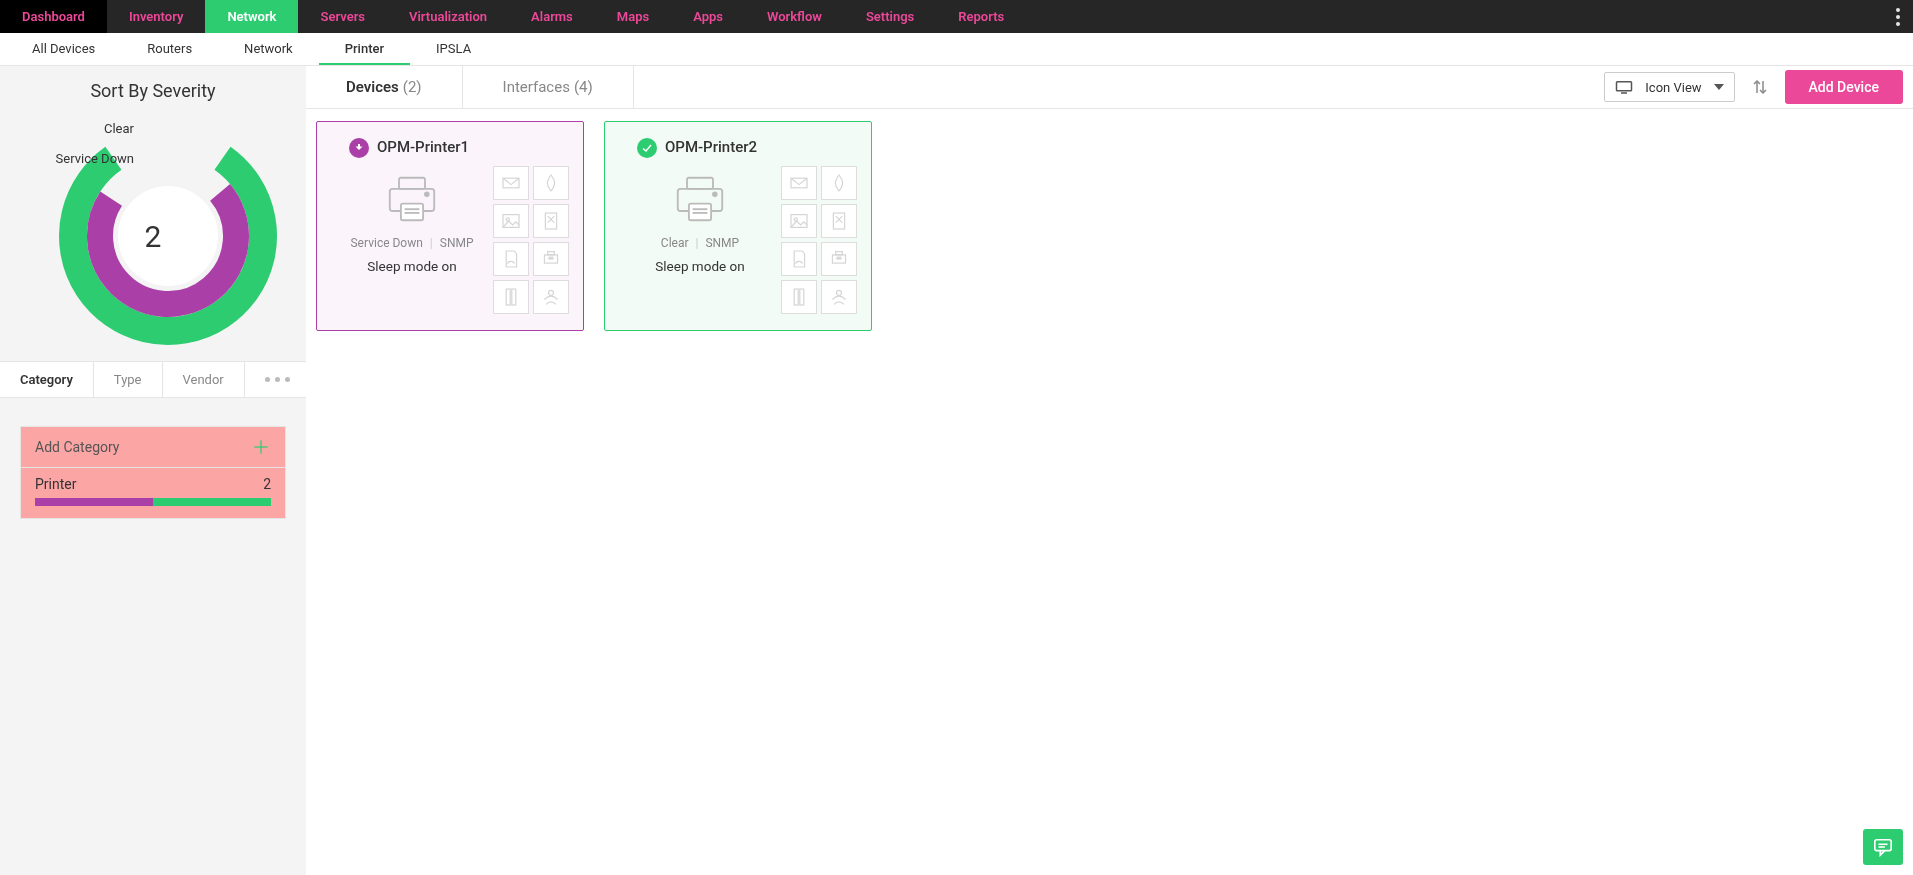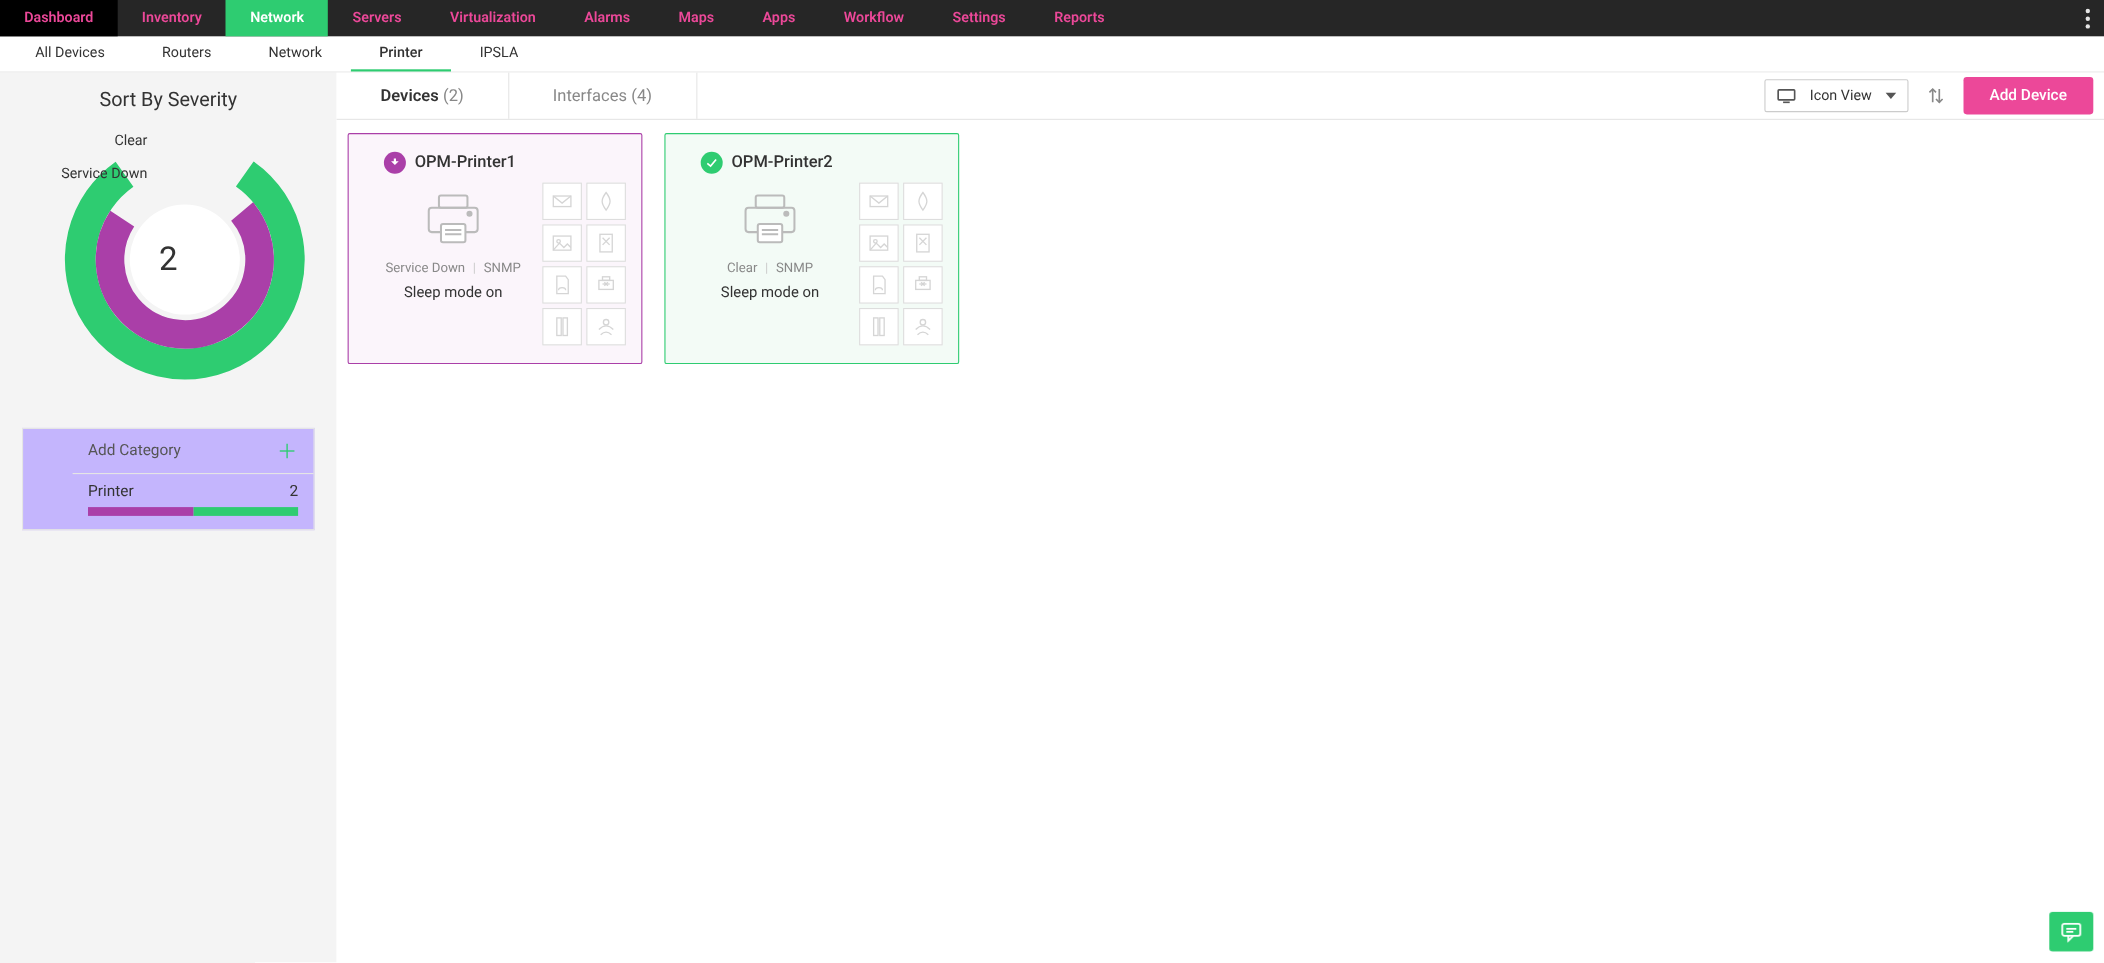--- a/index.html
+++ b/index.html
@@ -31,21 +31,21 @@
   .legend-label { position:absolute; font-size:13px; color:#333; }
   .legend-label.clear { top: 10px; right: 172px; }
   .legend-label.down  { top: 40px; right: 172px; }
 
   .filter-tabs { display:flex; background:#fff; border-top:1px solid #e5e5e5; border-bottom:1px solid #e5e5e5; }
   .filter-tab { flex: 0 0 auto; padding: 10px 20px; font-size:13px; color:#888; cursor:pointer; border-right:1px solid #e5e5e5; text-align:center; }
   .filter-tab.active { color:#333; font-weight:600; }
   .filter-tab.more { flex:1; display:flex; align-items:center; justify-content:center; gap:5px; border-right:none;}
   .filter-tab.more i { width:5px; height:5px; border-radius:50%; background:#bbb; display:block; }
 
-  .category-block { margin: 28px 20px 0; background:#c4b5fd; border:1px solid #e5e5e5;padding-left:45px; }
+  .category-block { margin: 28px 20px 0; background:#fca5a5; border:1px solid #e5e5e5; }
   .add-category { display:flex; align-items:center; justify-content:space-between; padding:10px 14px; border-bottom:1px solid #e5e5e5; font-size:14px; color:#555; cursor:pointer; }
   .add-category svg { stroke:#2ecc71; }
   .cat-row { padding: 8px 14px 12px; }
   .cat-row-head { display:flex; justify-content:space-between; font-size:14px; color:#333; margin-bottom:6px;}
   .cat-bar { height:8px; display:flex; }
   .cat-bar .seg1 { background:#aa3fa8; flex:1; }
   .cat-bar .seg2 { background:#2ecc71; flex:1; }
 
   
   .main-toolbar { display:flex; align-items:stretch; border-bottom:1px solid #e5e5e5; height:43px; }
@@ -124,20 +124,30 @@
       <svg class="donut-svg" width="250" height="250" viewBox="0 0 250 250">
 
         <circle cx="140" cy="125" r="95" fill="none" stroke="#2ecc71" stroke-width="28" stroke-dasharray="480 600" stroke-dashoffset="0" transform="rotate(-55 140 125)"></circle>
 
         <circle cx="140" cy="125" r="68" fill="none" stroke="#aa3fa8" stroke-width="26" stroke-dasharray="300 600" stroke-dashoffset="0" transform="rotate(-40 140 125)"></circle>
         <circle cx="140" cy="125" r="50" fill="#fff"></circle>
       </svg>
       <div class="donut-center">2</div>
     </div>
 
+    <div class="filter-tabs">
+      <div class="filter-tab active">Category</div>
+      <div class="filter-tab">Type</div>
+      <div class="filter-tab">Vendor</div>
+      <div class="filter-tab more">
+          <i></i>
+          <i></i>
+          <i></i>
+        </div>
+    </div>
 
     <div class="category-block">
       <div class="add-category">
         <span>Add Category</span>
         <svg width="20" height="20" viewBox="0 0 24 24" fill="none" stroke-width="1.5">
             <line x1="12" y1="4" x2="12" y2="20"></line>
             <line x1="4" y1="12" x2="20" y2="12"></line>
           </svg>
       </div>
       <div class="cat-row">

